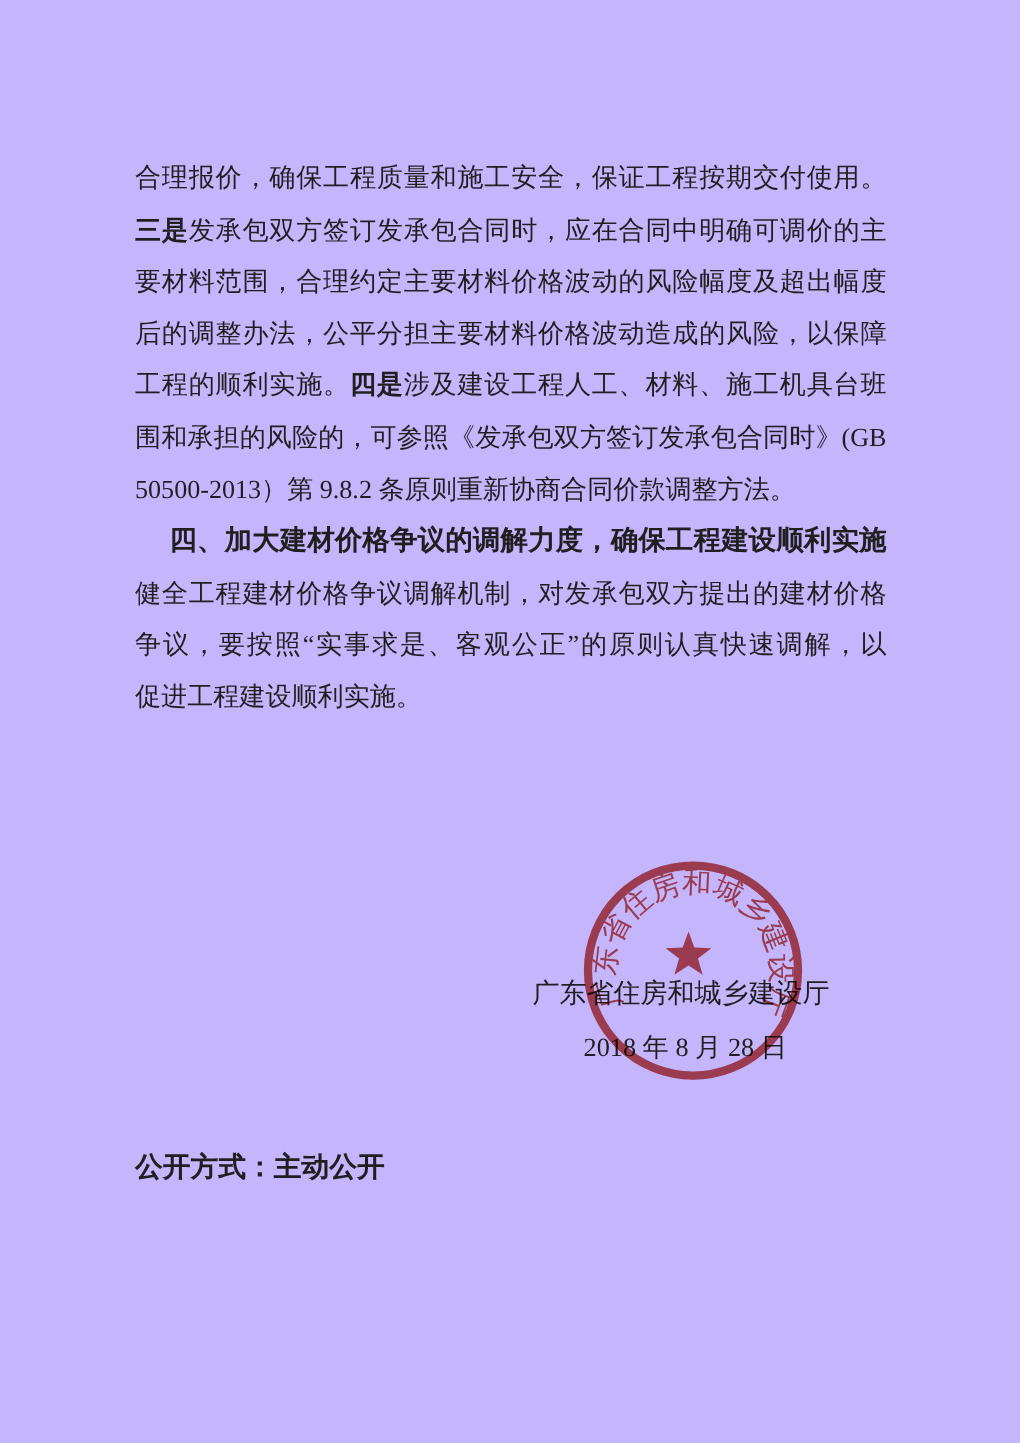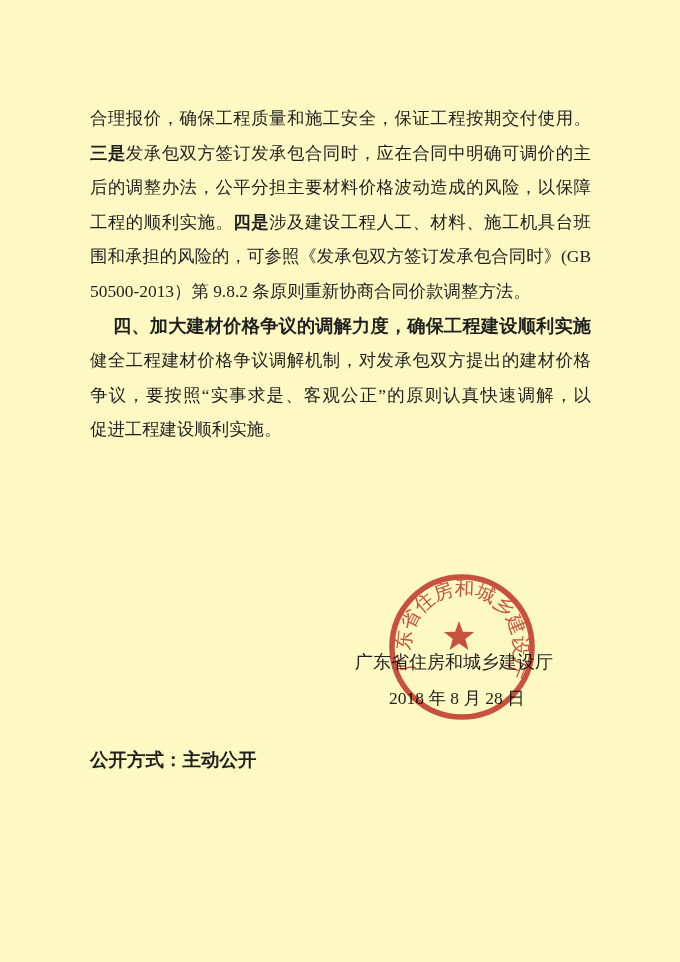--- a/index.html
+++ b/index.html
@@ -1,20 +1,20 @@
 <!DOCTYPE html>
 <html style="--seal-color: #c2403c; --text-color: #1f1f1f;"><head>
 <meta charset="utf-8">
 <style>
   html,body{margin:0;padding:0;background:#e8e8e8;}
   .page{
     position:relative;
     width:680px;height:962px;
     margin:0 auto;
-    background:#fef9c3;
+    background:#c4b5fd;
     overflow:hidden;
     font-family:"Liberation Serif","DejaVu Serif",serif;
     color:var(--text-color,#1f1f1f);
   }
   .body-text{position:absolute;left:90px;top:101px;width:501px;}
   .line{
     height:34.6px;line-height:34.6px;
     font-size:17.4px;
     overflow:hidden;
   }
@@ -34,21 +34,21 @@
   }
   .sig-agency{
     position:absolute;left:355px;top:650px;
     font-size:18px;line-height:24px;letter-spacing:0;
   }
   .sig-date{
     position:absolute;left:389px;top:686px;
     font-size:17.5px;line-height:24px;
   }
   .footer{
-    position:absolute;left:90px;top:747px;
+    position:absolute;left:90px;top:765px;
     font-size:18.5px;line-height:26px;
     font-weight:bold;
     font-family:"Liberation Sans","DejaVu Sans",sans-serif;
   }
   .seal{
     position:absolute;left:377px;top:562px;
     width:170px;height:170px;
     mix-blend-mode:multiply;
     opacity:0.9;
   }
@@ -58,20 +58,21 @@
 </style>
 </head>
 <body>
 
 <div class="page">
 
   <div class="body-text">
     <div>
         <div class="line just"><span>合理报价，确保工程质量和施工安全，保证工程按期交付使用。</span></div>
         <div class="line just"><span class="b">三是</span><span>发承包双方签订发承包合同时，应在合同中明确可调价的主</span></div>
+        <div class="line just"><span>要材料范围，合理约定主要材料价格波动的风险幅度及超出幅度</span></div>
         <div class="line just"><span>后的调整办法，公平分担主要材料价格波动造成的风险，以保障</span></div>
         <div class="line just"><span>工程的顺利实施。</span><span class="b">四是</span><span>涉及建设工程人工、材料、施工机具台班</span></div>
         <div class="line just"><span>围和承担的风险的，可参照《发承包双方签订发承包合同时》(GB</span></div>
         <div class="line"><span>50500-2013）第 9.8.2 条原则重新协商合同价款调整方法。</span></div>
       </div>
 
     <div class="heading">四、加大建材价格争议的调解力度，确保工程建设顺利实施</div>
 
     <div>
         <div class="line just"><span>健全工程建材价格争议调解机制，对发承包双方提出的建材价格</span></div>

